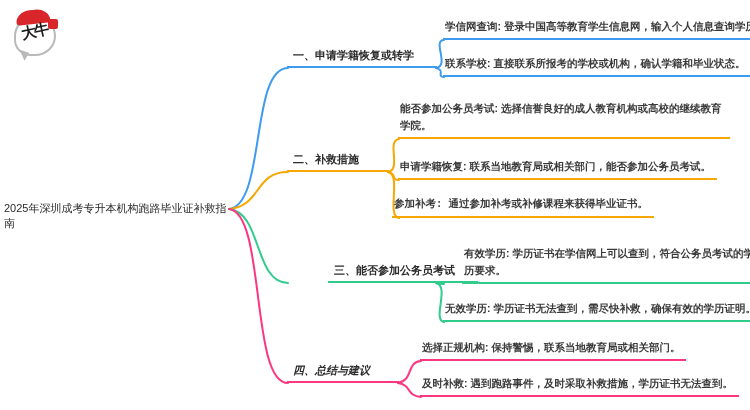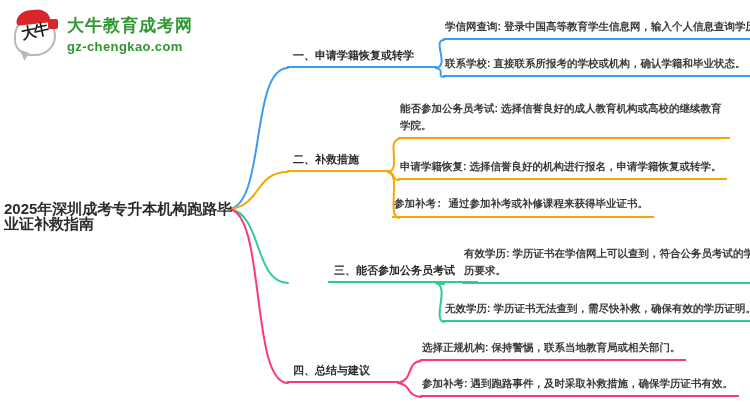--- a/index.html
+++ b/index.html
@@ -39,60 +39,56 @@
     transform: rotate(-12deg); letter-spacing: -2px;
   }
   .logo-text { margin-left: 7px; }
   .logo-brand { font-size: 17px; font-weight: 700; letter-spacing: 1px; }
   .logo-url   { font-size: 13px; font-weight: 700; margin-top: 2px; letter-spacing: 0.4px; }
   
   .wires { position: absolute; left: 0; top: 0; width: 750px; height: 410px; }
   .node { position: absolute; font-weight: 600; color: #333; }
   .root-topic {
     left: 4px; top: 201px; width: 230px;
-    font-size: 15px; font-weight: 700; color: #2b2b2b; line-height: 15px;
+    font-size: 11px; font-weight: 400; color: #2b2b2b; line-height: 15px;
   }
   .branch-label {
     font-size: 11px; font-weight: 700; color: #2b2b2b; line-height: 18px;
     padding: 0 4px 2px 6px; border-bottom: 2px solid #888; white-space: nowrap;
   }
   .leaf {
     font-size: 10.5px; line-height: 17px; color: #3a3a3a;
     padding: 0 6px 3px 2px; border-bottom: 2px solid #888;
   }
   .nowrap { white-space: nowrap; }
   
   .b1-label { left: 287px; top: 46px;  width: 150px; }
   .b2-label { left: 287px; top: 150px; width: 102px; }
   .b3-label { left: 287px; top: 261px; width: 150px; margin-left: 41px; }
-  .b4-label { left: 287px; top: 361px; width: 112px; }
+  .b4-label { left: 287px; top: 361px; width: 112px; font-style: italic; }
   .b1-c1 { left: 443px; top: 18px; }
   .b1-c2 { left: 443px; top: 55px; }
   .b2-c1 { left: 398px; top: 100px; width: 332px; }
   .b2-c2 { left: 398px; top: 158px; }
   .b2-c3 { left: 392px; top: 196px; font-family: Liberation Mono, monospace; }
   .b3-c1 { left: 462px; top: 245px; width: 306px; }
   .b3-c2 { left: 443px; top: 300px; }
   .b4-c1 { left: 420px; top: 339px; }
   .b4-c2 { left: 420px; top: 375px; }
 </style>
 </head>
 <body>
 
 <div class="logo">
   <div class="logo-icon">
     <div class="logo-bubble"></div>
     <div class="logo-tail"></div>
     <div class="logo-arc"></div>
     <div class="logo-seal"></div>
     <div class="logo-hanzi">大牛</div>
-  </div>
-  <div class="logo-text">
-    <div class="logo-brand" style="color: rgb(47, 150, 50);">大牛教育成考网</div>
-    <div class="logo-url" style="color: rgb(47, 150, 50);">gz-chengkao.com</div>
   </div>
 </div>
 
 <svg class="wires" viewBox="0 0 750 410" fill="none" stroke-width="2" stroke-linecap="round">
   <path d="M229,209 C266,205 250,68 288,68" stroke="#3d9bf0"></path>
   <path d="M229,209 C262,206 254,172 288,172" stroke="#f7a702"></path>
   <path d="M229,209 C262,212 254,283 288,283" stroke="#2fcc8c"></path>
   <path d="M229,209 C266,213 250,383 288,383" stroke="#fa3780"></path>
   <path d="M436,68 C450,66 432,40 444,40" stroke="#3d9bf0"></path>
   <path d="M436,68 C446,70 436,77 444,77" stroke="#3d9bf0"></path>
@@ -106,22 +102,22 @@
 </svg>
 
 <div class="node root-topic">2025年深圳成考专升本机构跑路毕业证补救指南</div>
 
 <div class="node branch-label b1-label" style="border-bottom-color: rgb(61, 155, 240);">一、申请学籍恢复或转学</div>
 <div class="node leaf nowrap b1-c1" style="border-bottom-color: rgb(61, 155, 240);">学信网查询: 登录中国高等教育学生信息网，输入个人信息查询学历。</div>
 <div class="node leaf nowrap b1-c2" style="border-bottom-color: rgb(61, 155, 240); text-align: center;">联系学校: 直接联系所报考的学校或机构，确认学籍和毕业状态。</div>
 
 <div class="node branch-label b2-label" style="border-bottom-color: rgb(247, 167, 2);">二、补救措施</div>
 <div class="node leaf b2-c1" style="border-bottom-color: rgb(247, 167, 2);">能否参加公务员考试: 选择信誉良好的成人教育机构或高校的继续教育学院。</div>
-<div class="node leaf nowrap b2-c2" style="border-bottom-color: rgb(247, 167, 2);">申请学籍恢复: 选择信誉良好的机构进行报名，申请学籍恢复或转学。</div>
+<div class="node leaf nowrap b2-c2" style="border-bottom-color: rgb(247, 167, 2);">申请学籍恢复: 联系当地教育局或相关部门，能否参加公务员考试。</div>
 <div class="node leaf nowrap b2-c3" style="border-bottom-color: rgb(247, 167, 2);">参加补考: 通过参加补考或补修课程来获得毕业证书。</div>
 
 <div class="node branch-label b3-label" style="border-bottom-color: rgb(47, 204, 140);">三、能否参加公务员考试</div>
 <div class="node leaf b3-c1" style="border-bottom-color: rgb(47, 204, 140);">有效学历: 学历证书在学信网上可以查到，符合公务员考试的学历要求。</div>
 <div class="node leaf nowrap b3-c2" style="border-bottom-color: rgb(47, 204, 140);">无效学历: 学历证书无法查到，需尽快补救，确保有效的学历证明。</div>
 
 <div class="node branch-label b4-label" style="border-bottom-color: rgb(250, 55, 128);">四、总结与建议</div>
 <div class="node leaf nowrap b4-c1" style="border-bottom-color: rgb(250, 55, 128);">选择正规机构: 保持警惕，联系当地教育局或相关部门。</div>
-<div class="node leaf nowrap b4-c2" style="border-bottom-color: rgb(250, 55, 128);">参加补考: 遇到跑路事件，及时采取补救措施，确保学历证书有效。</div>
+<div class="node leaf nowrap b4-c2" style="border-bottom-color: rgb(250, 55, 128);">及时补救: 遇到跑路事件，及时采取补救措施，学历证书无法查到。</div>
 
 </body></html>

